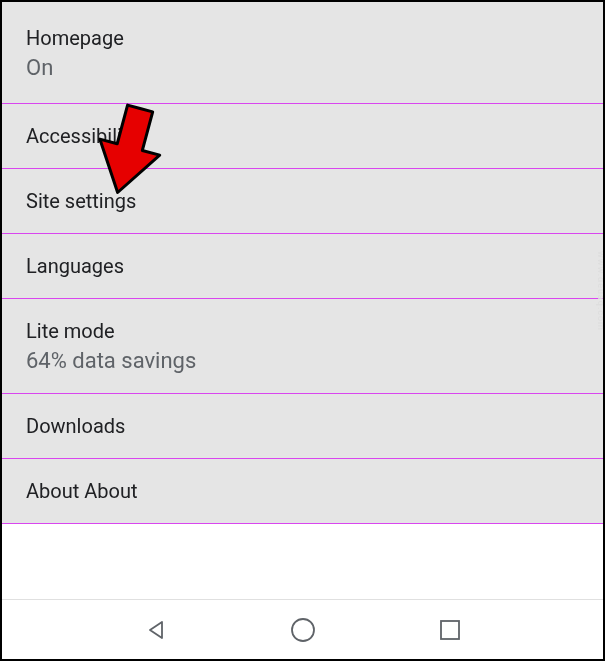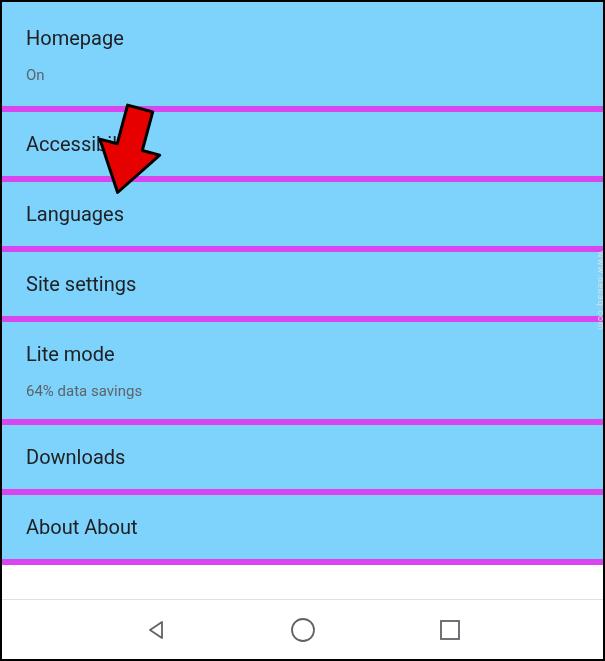--- a/index.html
+++ b/index.html
@@ -18,38 +18,38 @@
     .settings-list {
       position: absolute;
       top: 0;
       left: 0;
       right: 0;
       bottom: 60px;
       overflow: hidden;
     }
     .settings-item {
       padding: 18px 24px;
-      border-bottom: 6px solid #d946ef;
+      border-bottom: 1px solid #d946ef;
       cursor: pointer;
-      background: #7dd3fc;
+      background: #e5e5e5;
     }
     .settings-item:first-child {
       padding-top: 22px;
       padding-bottom: 20px;
     }
     .item-title {
       font-size: 20px;
       color: #202124;
       font-weight: 400;
       line-height: 1.4;
     }
     .item-subtitle {
-      font-size: 15px;
+      font-size: 22px;
       color: #5f6368;
-      margin-top: 14px;
+      margin-top: 2px;
       line-height: 1.3;
     }
     .nav-bar {
       position: absolute;
       bottom: 0;
       left: 0;
       right: 0;
       height: 60px;
       border-top: 1px solid #e0e0e0;
       display: flex;
@@ -110,25 +110,25 @@
   <div class="settings-item">
     <div class="item-title">Homepage</div>
     <div class="item-subtitle">On</div>
   </div>
 
   <div class="settings-item">
     <div class="item-title">Accessibility</div>
   </div>
 
   <div class="settings-item">
-    <div class="item-title">Languages</div>
+    <div class="item-title">Site settings</div>
   </div>
 
   <div class="settings-item">
-    <div class="item-title">Site settings</div>
+    <div class="item-title">Languages</div>
   </div>
 
   <div class="settings-item">
     <div class="item-title">Lite mode</div>
     <div class="item-subtitle">64% data savings</div>
   </div>
 
   <div class="settings-item">
     <div class="item-title">Downloads</div>
   </div>

